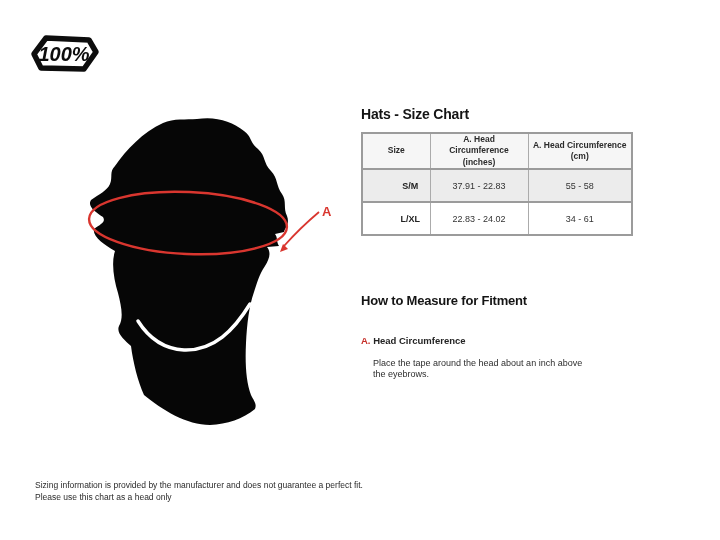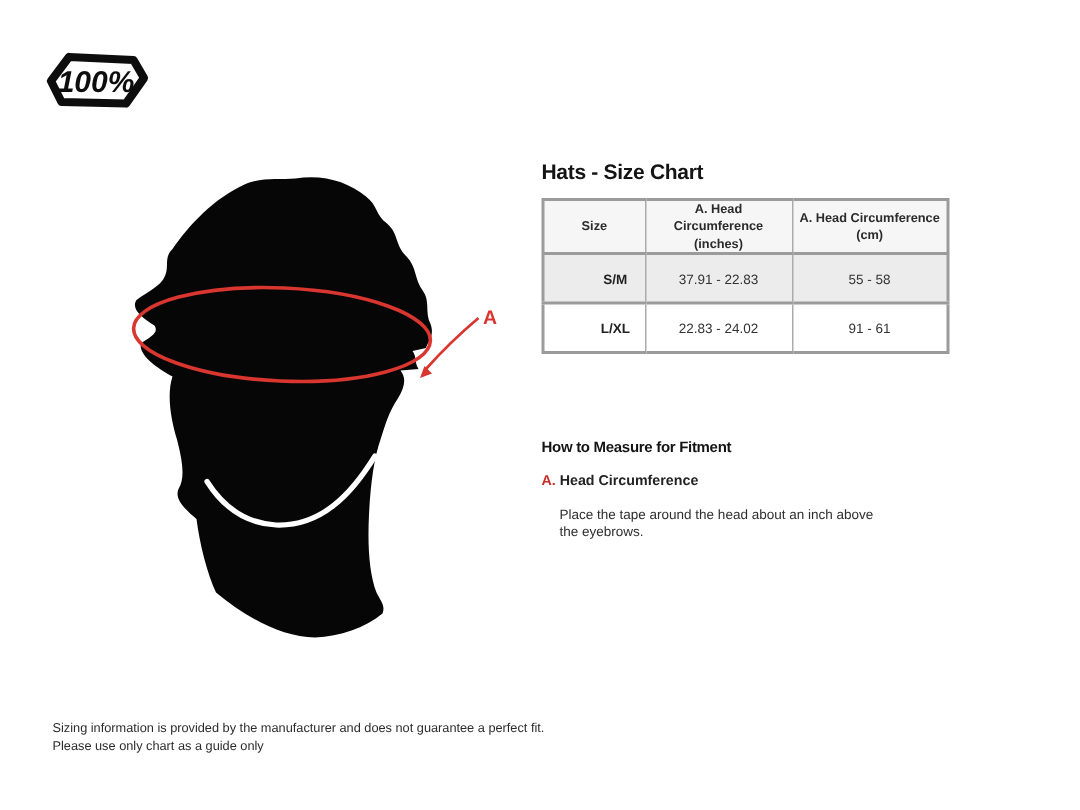--- a/index.html
+++ b/index.html
@@ -29,21 +29,21 @@
     height:33px;background:#f6f6f6;font-size:8.5px;font-weight:bold;
     color:#2b2b2b;line-height:1.35;
   }
   table.chart td{height:31px;font-size:9px;color:#333333;}
   table.chart td.size-cell{font-weight:bold;color:#222222;padding-left:30px;}
   table.chart tr.row-alt td{background:#ececec;}
   .unit{display:block;}
   .unit:empty{display:none;}
   
   .how-to{position:absolute;left:361px;top:293px;width:230px;}
-  .how-to .section-title{margin-bottom:11px;font-size:10px;}
+  .how-to .section-title{margin-bottom:27px;font-size:13px;}
   .measure-label{font-size:9.5px;font-weight:bold;color:#232323;margin:0 0 3px 0;}
   .measure-letter{font-weight:bold;}
   .measure-desc{font-size:9px;line-height:1.25;color:#2e2e2e;width:212px;margin:12px;}
   
   .footer-note{
     position:absolute;left:35px;top:480px;font-size:8.5px;line-height:1.4;
     color:#2b2b2b;
   }
   
   .figure-layer{position:absolute;left:0;top:0;}
@@ -112,30 +112,30 @@
       </thead>
       <tbody>
         <tr class="row-alt">
           <td class="size-cell">S/M</td>
           <td>37.91 - 22.83</td>
           <td>55 - 58</td>
         </tr>
         <tr>
           <td class="size-cell">L/XL</td>
           <td>22.83 - 24.02</td>
-          <td>91 - 61</td>
+          <td>34 - 61</td>
         </tr>
       </tbody>
     </table>
   </div>
 
   <div class="how-to">
     <h2 class="section-title">How to Measure for Fitment</h2>
     <p class="measure-label"><span class="measure-letter" style="color:#c62f29;">A.</span><span> Head Circumference</span></p>
     <p class="measure-desc">Place the tape around the head about an inch above the eyebrows.</p>
   </div>
 
   <div class="footer-note">
     <div>Sizing information is provided by the manufacturer and does not guarantee a perfect fit.</div>
-    <div>Please use only chart as a guide only</div>
+    <div>Please use this chart as a head only</div>
   </div>
 
 </div>
 
 </body></html>

